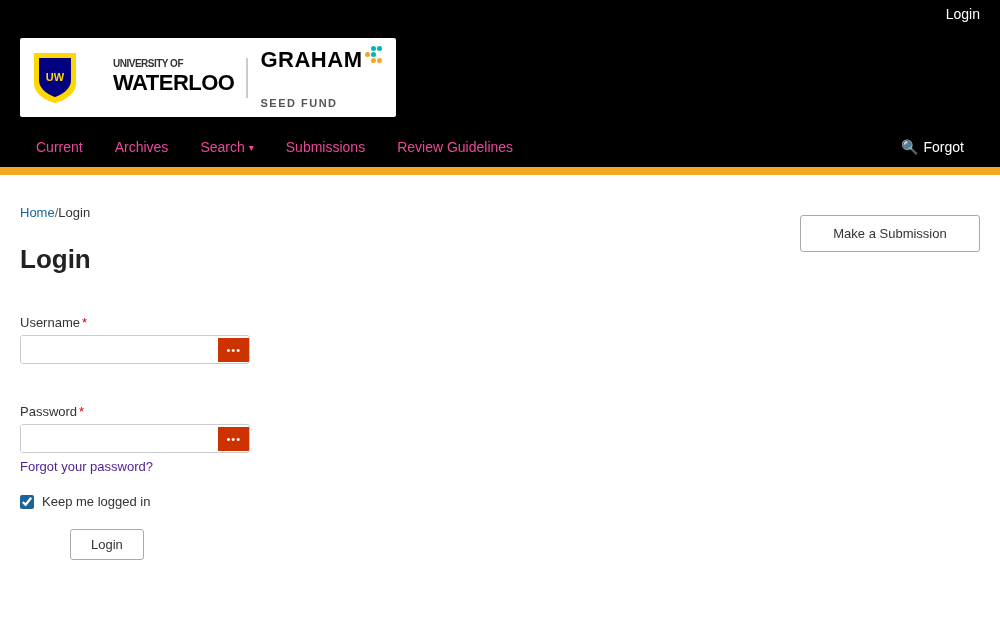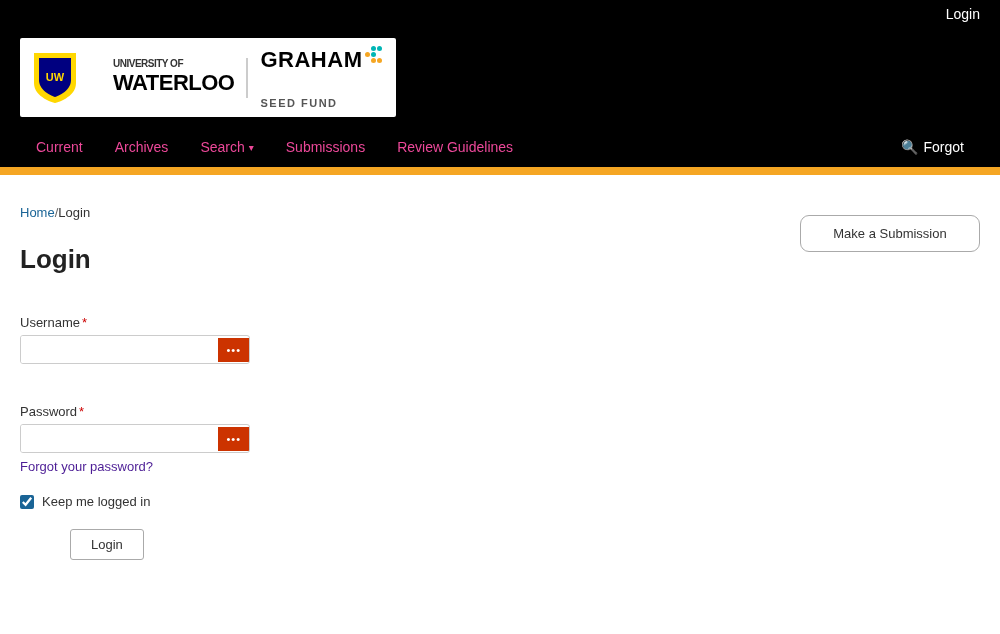--- a/index.html
+++ b/index.html
@@ -245,21 +245,21 @@
 
     
     .make-submission-btn {
       display: block;
       border: 1px solid #aaa;
       background: #fff;
       color: #333;
       padding: 10px 16px;
       text-align: center;
       font-size: 13px;
-      border-radius: 9px;
+      border-radius: 3px;
       cursor: pointer;
       text-decoration: none;
       margin-top: 10px;
     }
   </style>
 </head>
 <body>
 
 <div class="top-bar">
   <a href="#">Login</a>

